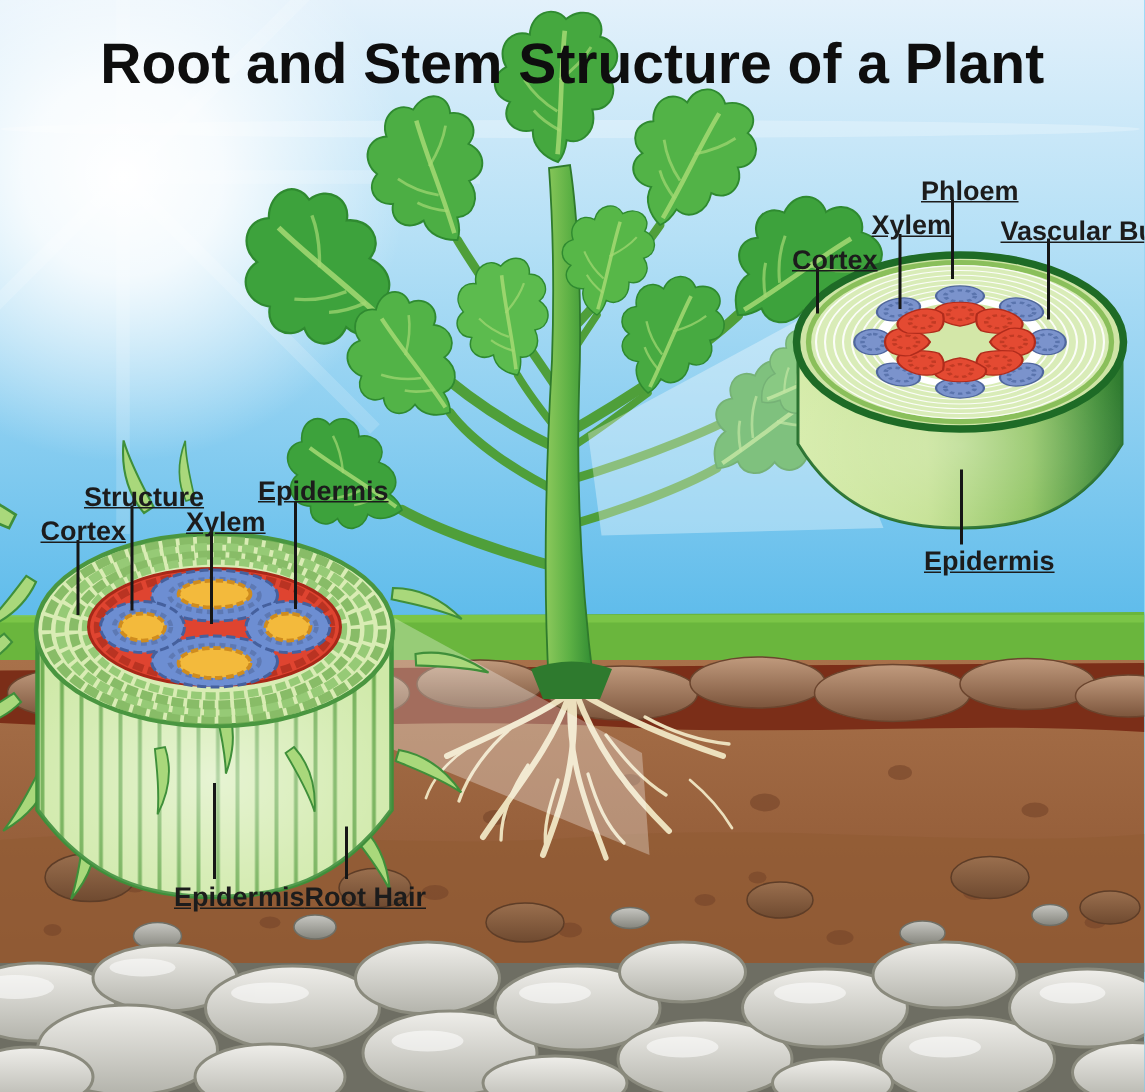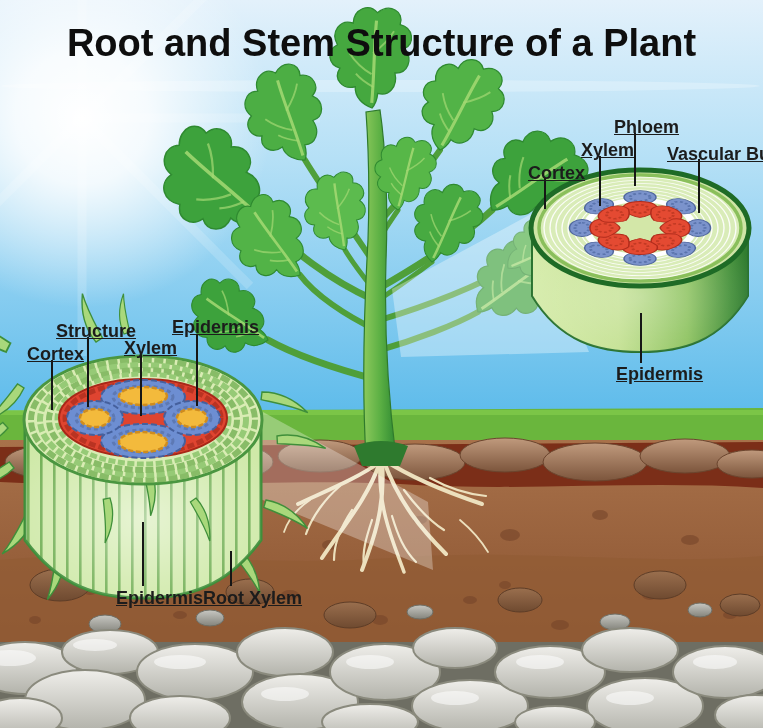--- a/index.html
+++ b/index.html
@@ -372,21 +372,21 @@
 <div class="lline" style="left:599px;top:156px;height:50px"></div>
 <div class="lline" style="left:698px;top:159px;height:54px"></div>
 <div class="lline" style="left:544px;top:178px;height:31px"></div>
 <div class="lline" style="left:640px;top:313px;height:50px"></div>
 
 <div class="lbl" style="left:27px;top:344px">Cortex</div>
 <div class="lbl" style="left:56px;top:321px">Structure</div>
 <div class="lbl" style="left:124px;top:338px">Xylem</div>
 <div class="lbl" style="left:172px;top:317px">Epidermis</div>
 <div class="lbl" style="left:116px;top:588px">Epidermis</div>
-<div class="lbl" style="left:203px;top:588px">Root Xylem</div>
+<div class="lbl" style="left:203px;top:588px">Root Hair</div>
 
 <div class="lbl" style="left:614px;top:117px">Phloem</div>
 <div class="lbl" style="left:581px;top:140px">Xylem</div>
 <div class="lbl" style="left:667px;top:144px">Vascular Bundle</div>
 <div class="lbl" style="left:528px;top:163px">Cortex</div>
 <div class="lbl" style="left:616px;top:364px">Epidermis</div>
 
 </div>
 
 </body></html>

